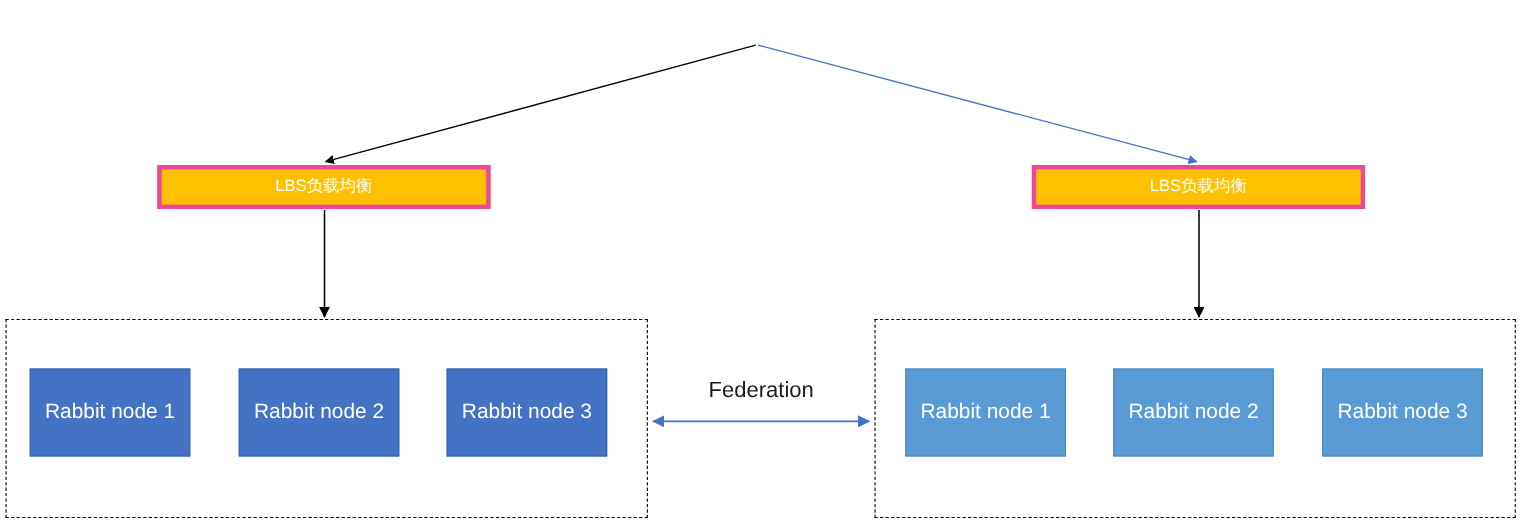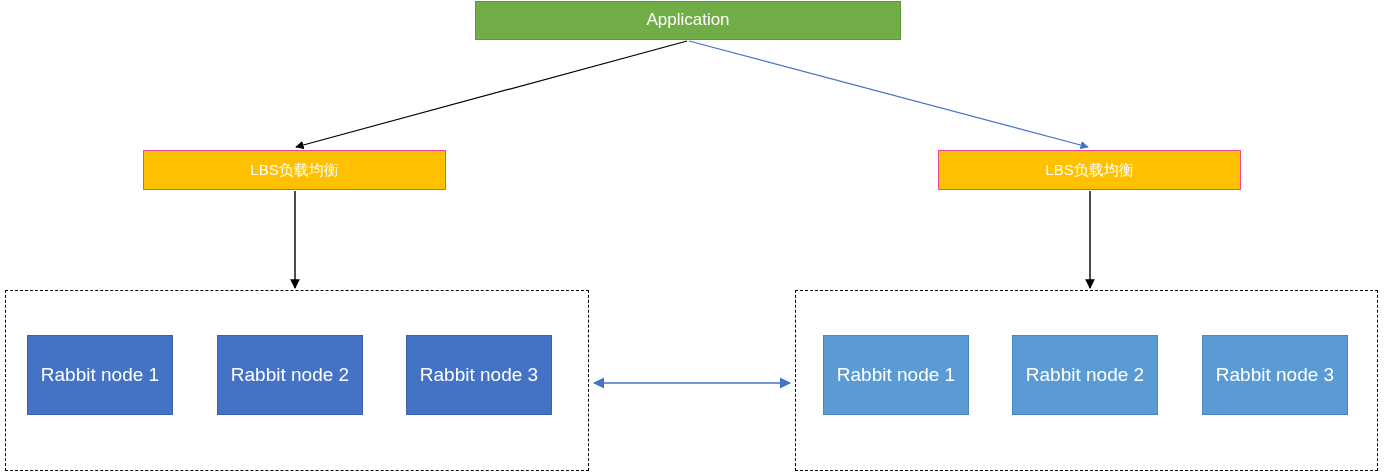--- a/index.html
+++ b/index.html
@@ -42,21 +42,21 @@
     height: 39px;
     background: #70AD47;
     border: 1px solid #5E9638;
     font-size: 17px;
   }
   .lbs-box {
     top: 150px;
     width: 303px;
     height: 40px;
     background: #FFC000;
-    border: 1px solid #ec4899;
+    border: 4px solid #ec4899;
     font-size: 15px;
   }
   .lbs-left  { left: 143px; }
   .lbs-right { left: 938px; }
 
   .cluster {
     position: absolute;
     box-sizing: border-box;
     border: 1.4px dashed #000000;
     background: transparent;
@@ -116,32 +116,32 @@
 
     <line x1="689" y1="41" x2="1088" y2="147" stroke="#4472C4" stroke-width="1.2" marker-end="url(#arrow-blue)"></line>
 
     <line x1="295" y1="191" x2="295" y2="288" stroke="#000000" stroke-width="1.4" marker-end="url(#arrow-black)"></line>
 
     <line x1="1090" y1="191" x2="1090" y2="288" stroke="#000000" stroke-width="1.4" marker-end="url(#arrow-black)"></line>
 
     <line x1="594" y1="383" x2="790" y2="383" stroke="#4472C4" stroke-width="1.6" marker-start="url(#arrow-blue-start)" marker-end="url(#arrow-blue)"></line>
   </svg>
 
-  <div class="node-box app-box">Application</div>
 
   <div class="node-box lbs-box lbs-left">LBS负载均衡</div>
 
   <div class="node-box lbs-box lbs-right">LBS负载均衡</div>
 
   <div class="cluster cluster-left"></div>
 
   <div class="cluster cluster-right"></div>
 
   <div class="node-box rnode rnode-dark" style="left:27px;">Rabbit node 1</div>
   <div class="node-box rnode rnode-dark" style="left:217px;">Rabbit node 2</div>
   <div class="node-box rnode rnode-dark" style="left:406px;">Rabbit node 3</div>
 
   <div class="node-box rnode rnode-light" style="left:823px;">Rabbit node 1</div>
   <div class="node-box rnode rnode-light" style="left:1012px;">Rabbit node 2</div>
   <div class="node-box rnode rnode-light" style="left:1202px;">Rabbit node 3</div>
 
+  <div class="federation-label">Federation</div>
 
 </div>
 
 </body></html>

